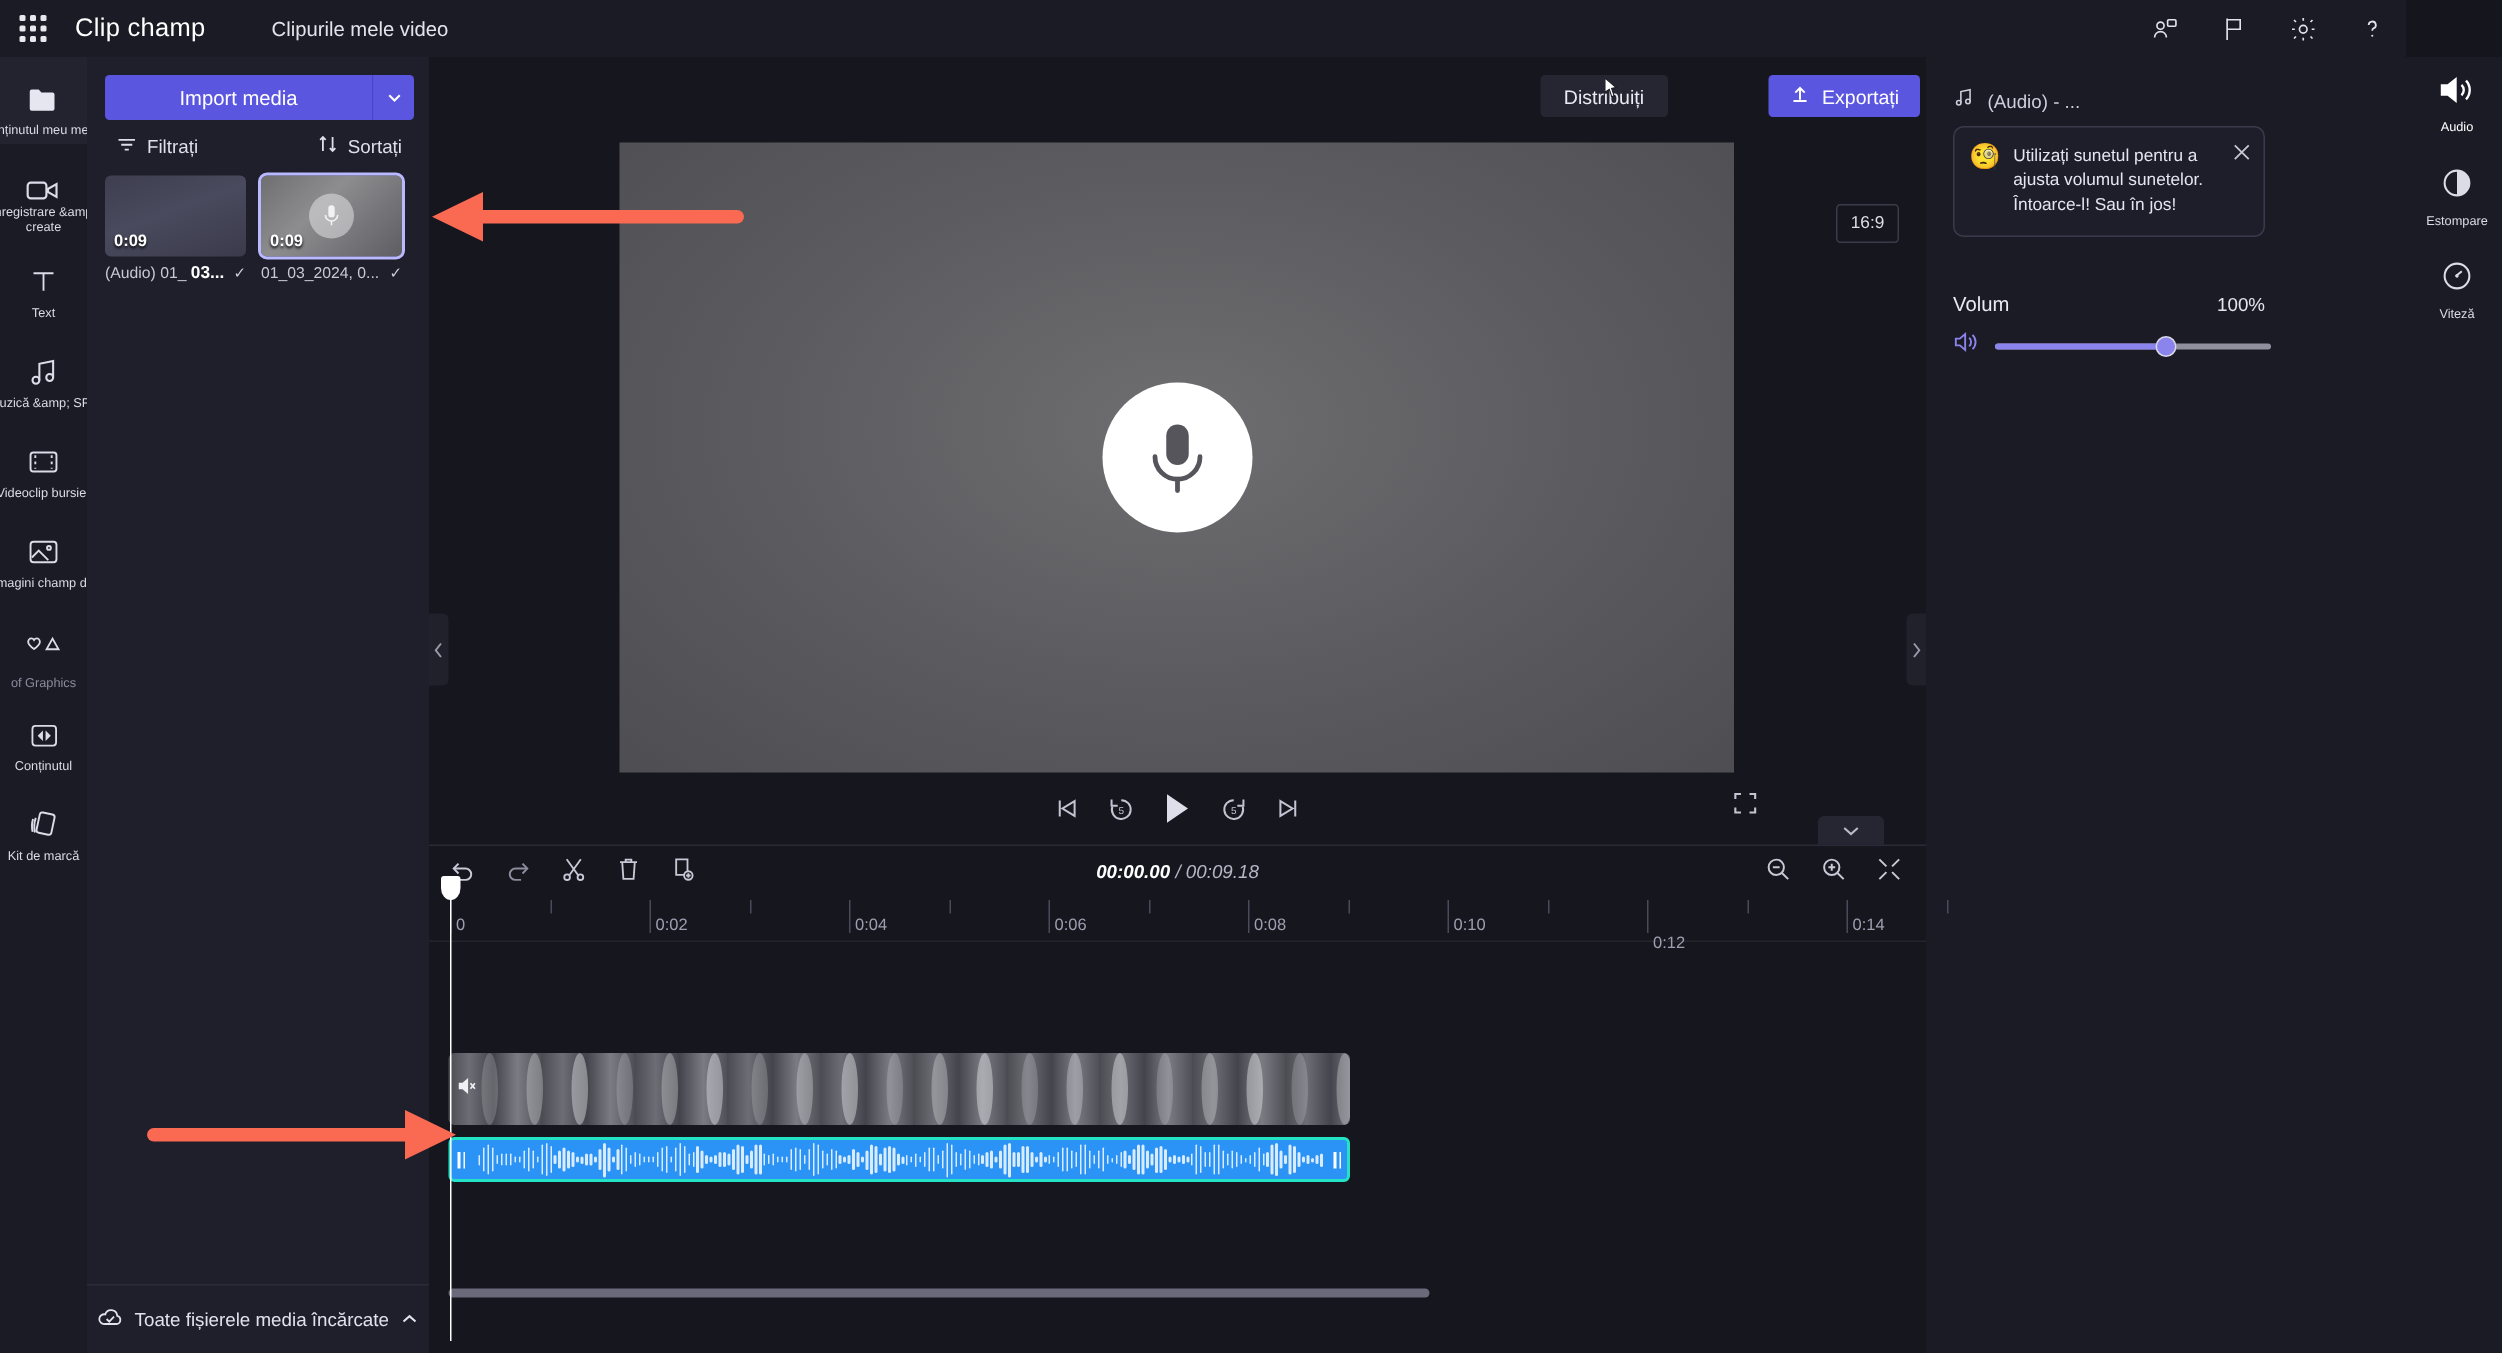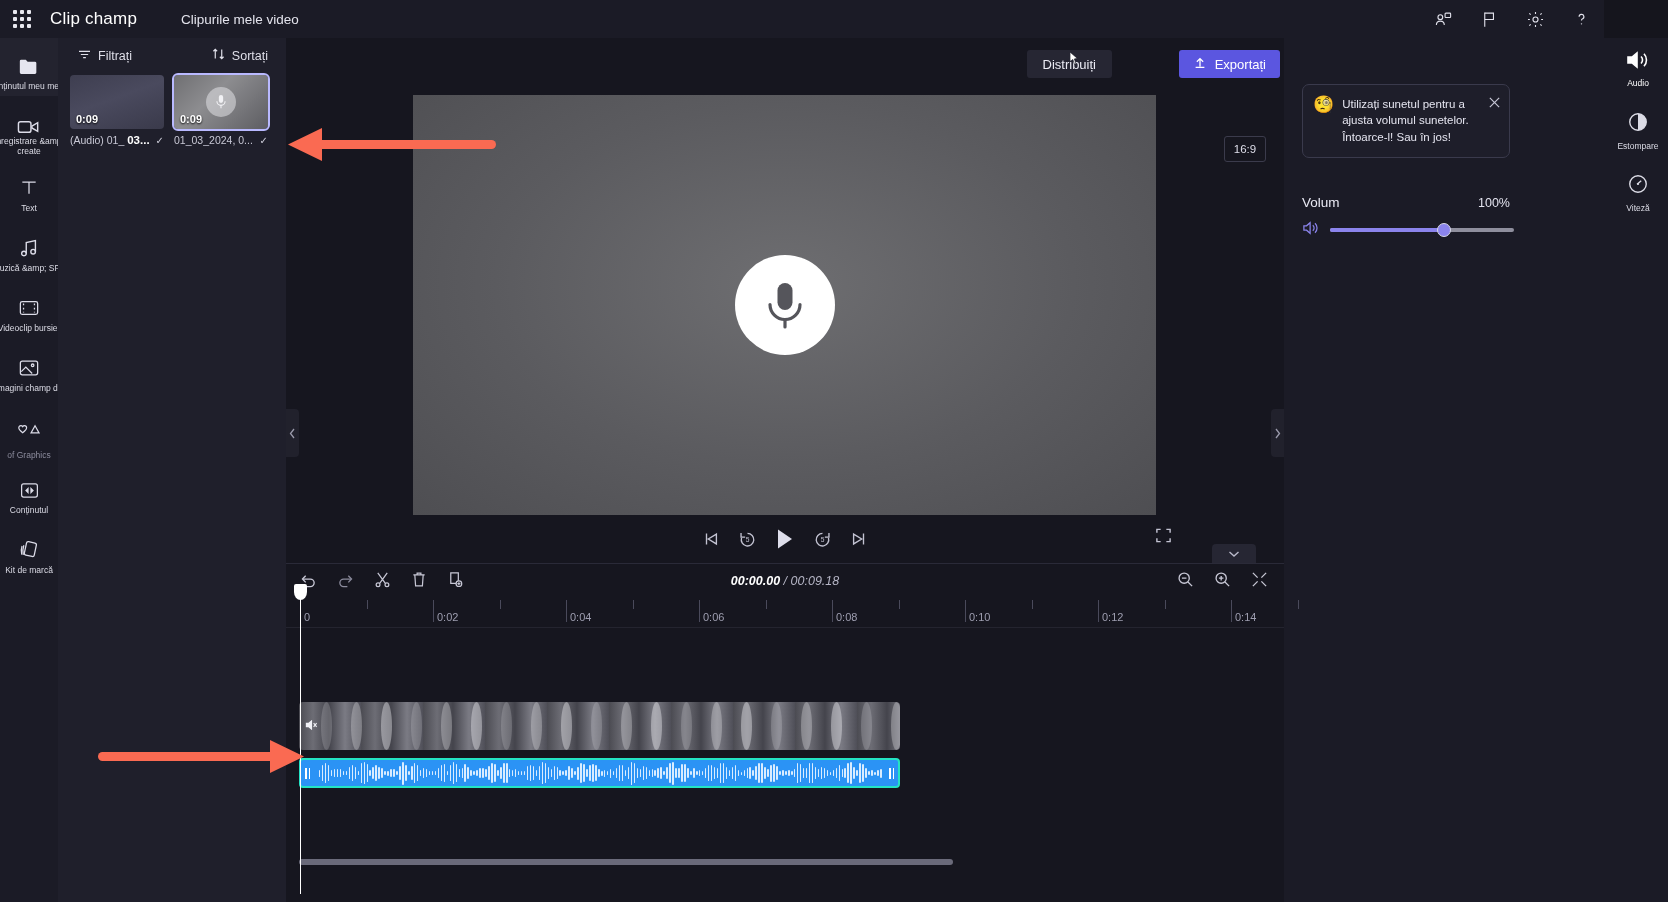--- a/index.html
+++ b/index.html
@@ -376,20 +376,28 @@
           <rect x="8" y="3.5" width="11" height="15" rx="2" transform="rotate(12 13.5 11)"></rect>
           <path d="M6.4 6.8c-1.1 2.9-1.5 6.5-.6 10.6"></path>
             <path d="M4.4 7.6c-.9 2.7-1.1 5.8-.3 9.4"></path>
         </svg>
       </span>
       <span class="rlabel">Kit de marcă</span>
     </div>
   </div>
 
   <div class="media-panel">
+    <div class="import-row">
+      <div class="import-btn">Import media</div>
+      <div class="import-caret">
+        <svg width="12" height="12" viewBox="0 0 12 12" fill="none" stroke="#fff" stroke-width="1.4">
+            <path d="M2.5 4.5L6 8l3.5-3.5"></path>
+          </svg>
+      </div>
+    </div>
 
     <div class="fs-row">
       <div class="fs-btn">
         <span>
           <svg width="13" height="11" viewBox="0 0 14 12" fill="none" stroke="#dfdfe9" stroke-width="1.3">
               <path d="M1 2.5h12M3 6h8M5.5 9.5h3"></path>
             </svg>
         </span>
         <span>Filtrați</span>
       </div>
@@ -424,20 +432,34 @@
           </span>
           <span class="thumb-dur">0:09</span>
         </div>
         <div class="thumb-name-row">
           <span class="thumb-name">01_03_2024, 0...</span>
           <span class="thumb-check">✓</span>
         </div>
       </div>
     </div>
 
+    <div class="allmedia">
+      <span>
+        <svg width="17" height="13" viewBox="0 0 18 14" fill="none" stroke="#e2e2ec" stroke-width="1.3">
+          <path d="M5 11.5A3.5 3.5 0 1 1 5.4 4.6 4.4 4.4 0 0 1 14 5.6a3 3 0 0 1-.6 5.9z"></path>
+            <path d="M6.4 7.9l1.9 1.9 3.4-3.6"></path>
+        </svg>
+      </span>
+      <span>Toate fișierele media încărcate</span>
+      <span>
+        <svg width="12" height="9" viewBox="0 0 12 9" fill="none" stroke="#e2e2ec" stroke-width="1.4">
+            <path d="M2 6l4-3.5L10 6"></path>
+          </svg>
+      </span>
+    </div>
   </div>
 
   <div class="stage">
     <div class="stage-top">
       <div class="share-btn">Distribuiți</div>
       <svg class="cursor-arrow" viewBox="0 0 8 13">
         <path d="M0 0l7.4 6.4-3 .5L6 11.8l-1.5.7-1.6-5-2.9 2z" fill="#fff" stroke="#1b1b26" stroke-width=".7"></path>
       </svg>
       <div class="export-btn">
         <span>
@@ -509,20 +531,30 @@
         <path d="M2 1l3.5 4.5L2 10"></path>
       </svg>
   </div>
   <div class="chevdown-chip">
     <svg width="12" height="8" viewBox="0 0 12 8" fill="none" stroke="#b9b9ca" stroke-width="1.4">
         <path d="M1.5 2L6 6l4.5-4"></path>
       </svg>
   </div>
 
   <div class="rightpanel">
+    <div class="rp-head">
+      <span>
+        <svg width="14" height="14" viewBox="0 0 16 16" fill="none" stroke="#cdcddb" stroke-width="1.2">
+          <path d="M6 12V3.5l7-1.4V11"></path>
+            <circle cx="4.4" cy="12" r="1.7"></circle>
+            <circle cx="11.4" cy="11" r="1.7"></circle>
+        </svg>
+      </span>
+      <span class="rp-title">(Audio) - ...</span>
+    </div>
 
     <div class="tip-card">
       <span class="tip-emoji">🧐</span>
       <span class="tip-text">Utilizați sunetul pentru a ajusta volumul sunetelor. Întoarce-l! Sau în jos!</span>
       <span class="tip-close">
         <svg width="13" height="13" viewBox="0 0 14 14" fill="none" stroke="#c5c5d4" stroke-width="1.3">
             <path d="M2 2l10 10M12 2L2 12"></path>
           </svg>
       </span>
     </div>
@@ -651,21 +683,21 @@
         <div class="ruler-tick major" style="left: 413px;"></div>
         <div class="ruler-lbl" style="left: 417px;">0:06</div>
         <div class="ruler-tick" style="left: 479.5px;"></div>
         <div class="ruler-tick major" style="left: 546px;"></div>
         <div class="ruler-lbl" style="left: 550px;">0:08</div>
         <div class="ruler-tick" style="left: 612.5px;"></div>
         <div class="ruler-tick major" style="left: 679px;"></div>
         <div class="ruler-lbl" style="left: 683px;">0:10</div>
         <div class="ruler-tick" style="left: 745.5px;"></div>
         <div class="ruler-tick major" style="left: 812px;"></div>
-        <div class="ruler-lbl" style="left: 816px;">0:12</div>
+        <div class="ruler-lbl" style="left: 816px; margin-top: 12px;">0:12</div>
         <div class="ruler-tick" style="left: 878.5px;"></div>
         <div class="ruler-tick major" style="left: 945px;"></div>
         <div class="ruler-lbl" style="left: 949px;">0:14</div>
         <div class="ruler-tick" style="left: 1011.5px;"></div>
       </div>
 
     <div class="playhead" style="left:14px; top:28px;">
       <span class="playhead-knob"></span>
     </div>
 

